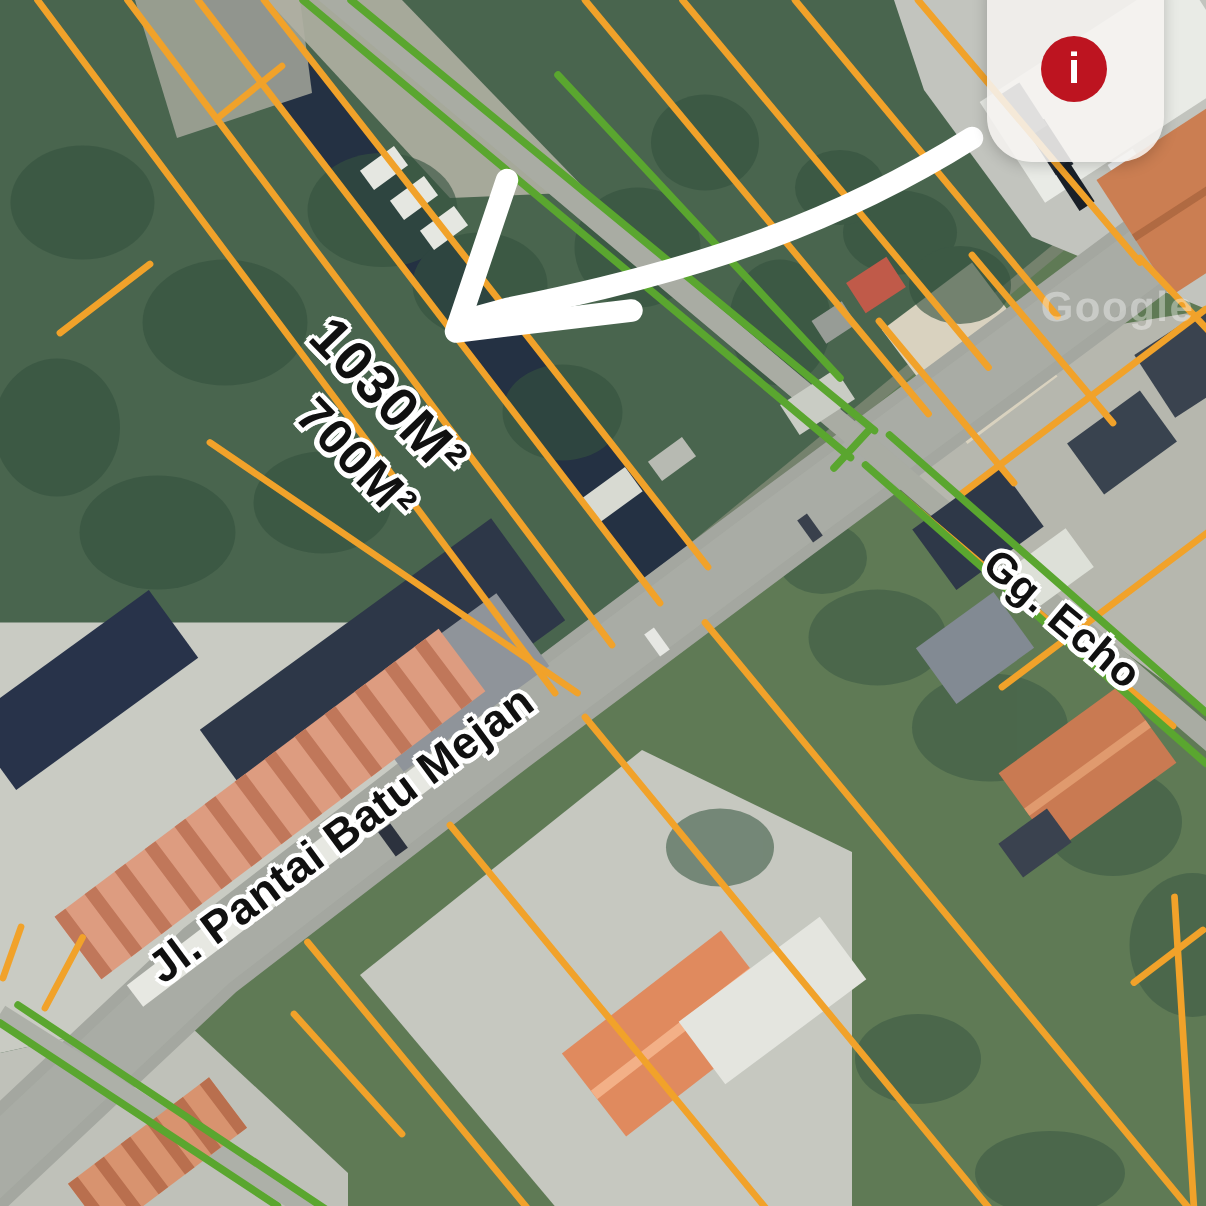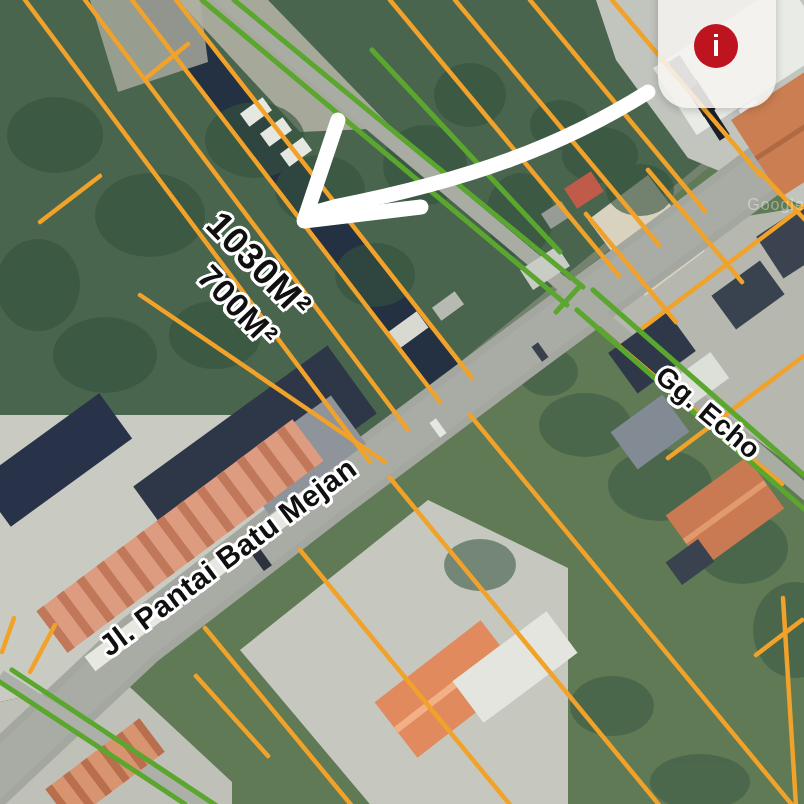--- a/index.html
+++ b/index.html
@@ -20,22 +20,22 @@
     transform-origin:center;line-height:1;
     text-shadow:-2px -2px 0 #fff,2px -2px 0 #fff,-2px 2px 0 #fff,2px 2px 0 #fff,
                 -3px 0 0 #fff,3px 0 0 #fff,0 -3px 0 #fff,0 3px 0 #fff,
                 -2px 3px 0 #fff,2px 3px 0 #fff;
   }
   .lbl-area1{left:259px;top:265px;font-size:37px;letter-spacing:1px;transform:translate(-50%,-50%) rotate(46deg);}
   .lbl-area2{left:238px;top:306px;font-size:33px;letter-spacing:1px;transform:translate(-50%,-50%) rotate(46deg);}
   .lbl-road{left:228px;top:557px;font-size:30px;letter-spacing:.5px;transform:translate(-50%,-50%) rotate(-36.5deg);}
   .lbl-lane{left:708px;top:413px;font-size:28px;letter-spacing:.5px;transform:translate(-50%,-50%) rotate(40deg);}
   .watermark{
-    position:absolute;left:776px;top:205px;transform:translate(-50%,-50%);
-    font-size:16px;font-weight:400;color:rgba(255,255,255,.38);letter-spacing:1px;
+    position:absolute;left:745px;top:205px;transform:translate(-50%,-50%);
+    font-size:28px;font-weight:700;color:rgba(255,255,255,.38);letter-spacing:1px;
   }
   .infocard{
     position:absolute;left:658px;top:-34px;width:118px;height:142px;
     background:var(--card-bg);border-radius:30px;
     box-shadow:0 2px 10px rgba(0,0,0,.20);
   }
   .infobtn{
     position:absolute;left:36px;top:58px;width:44px;height:44px;border-radius:50%;
     background:var(--info-red);display:flex;align-items:center;justify-content:center;
     cursor:pointer;

